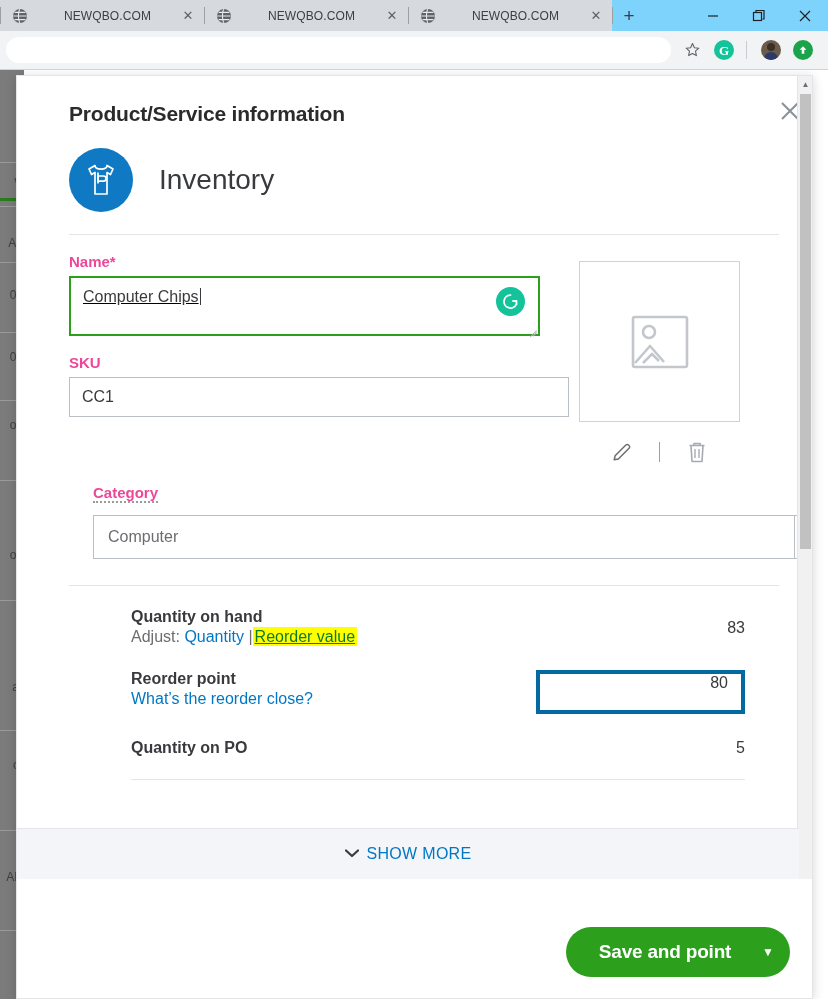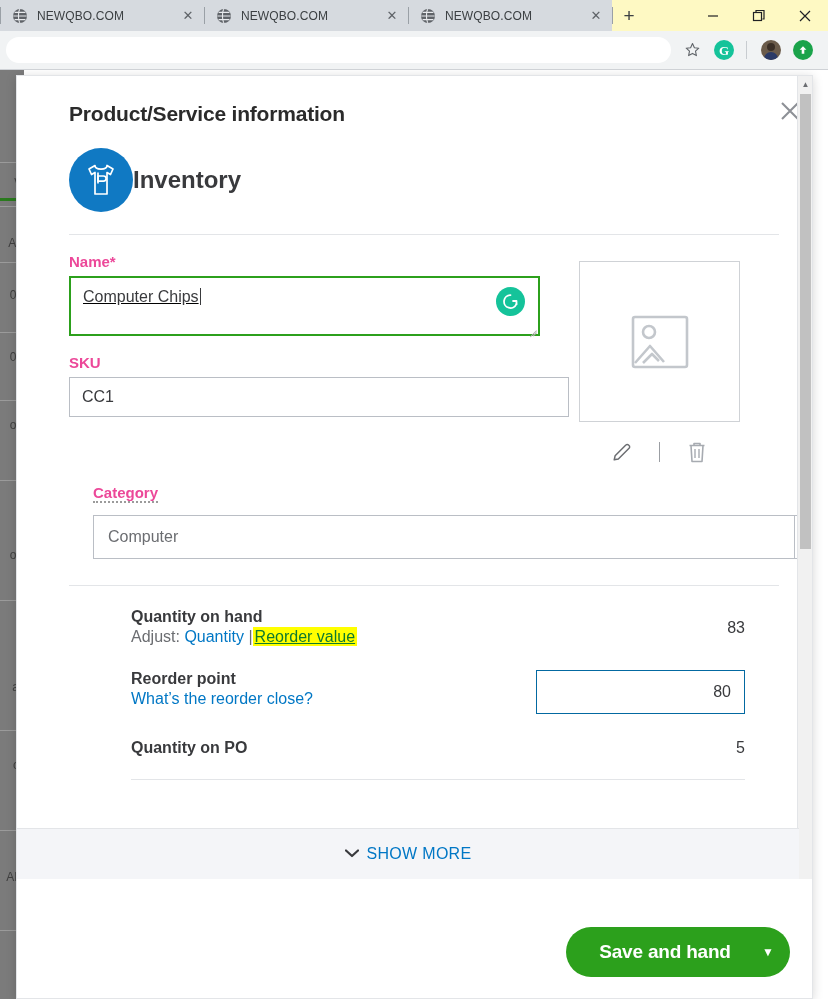--- a/index.html
+++ b/index.html
@@ -8,24 +8,25 @@
     font-family: "Liberation Sans", sans-serif;
     background: #ffffff;
     overflow: hidden;
   }
 
   
   .browser { width: 828px; height: 999px; position: relative; background: #fff; }
 
   .tabstrip {
     height: 31px;
-    background: #fef9c3;
+    background: #7dd3fc;
     display: flex;
     align-items: flex-end;
     position: relative;
+    text-align: center;
   }
   .tabs { display: flex; align-items: flex-end; height: 31px; }
   .tab {
     width: 204px; height: 31px;
     display: flex; align-items: center;
     background: #d6dadf;
     position: relative;
     padding: 0 6px 0 12px;
   }
   .tab:before {
@@ -182,21 +183,22 @@
     display: flex; align-items: center;
     margin-top: 22px;
   }
   .type-circle {
     width: 64px; height: 64px; border-radius: 50%;
     background: #1079c3;
     display: flex; align-items: center; justify-content: center;
     flex: 0 0 64px;
   }
   .type-label {
-    font-size: 24px; color: #393a3d; font-weight: 700;
+    margin-left: 26px;
+    font-size: 28px; color: #393a3d; font-weight: 400;
   }
 
   .hr { height: 1px; background: #e3e5e8; margin: 22px 0 0 0; }
 
   .form-area { display: flex; margin-top: 18px; }
   .form-left { flex: 1 1 auto; }
   .form-right { width: 200px; flex: 0 0 200px; padding-top: 8px; }
 
   .field-label {
     font-size: 15px; font-weight: bold; color: #ec4899;
@@ -292,22 +294,22 @@
   .qty-sub { font-size: 16px; color: #6b6d71; font-weight: 300; margin-top: 2px; }
   .link { color: #0077c5; text-decoration: none; }
   .link-hl { color: #0f7a2e; background: #ffff00; padding: 1px 2px; }
   .qty-value {
     margin-left: auto; font-size: 16px; color: #393a3d; font-weight: 300;
     min-width: 60px; text-align: right; padding-top: 1px;
   }
   .qty-input {
     margin-left: auto;
     width: 209px; height: 44px;
-    border: 1px solid #0369a1; background: #fff;
-    display: flex; align-items: center; justify-content: flex-end;
+    border: 4px solid #0369a1; background: #fff;
+    display: flex; align-items: flex-start; justify-content: flex-end;
     padding-right: 13px;
     font-size: 16px; color: #393a3d; font-weight: 300;
   }
 
   .bottom-rule {
     margin: 22px 34px 0 62px; height: 1px; background: #e3e5e8;
   }
 
   
   .showmore {
@@ -591,20 +593,20 @@
         <span class="chev">
           <svg width="14" height="9" viewBox="0 0 14 9">
               <path d="M1 1.5L7 7l6-5.5" fill="none" stroke="#393a3d" stroke-width="2.2" stroke-linecap="round" stroke-linejoin="round"></path>
             </svg>
         </span>
         <span class="txt">SHOW MORE</span>
       </div>
 
       <div class="modal-footer">
         <div class="save-btn">
-          <span class="label">Save and hand</span>
+          <span class="label">Save and point</span>
           <span class="caretdown">▼</span>
         </div>
       </div>
 
     </div>
   </div>
 </div>
 
 </body></html>

